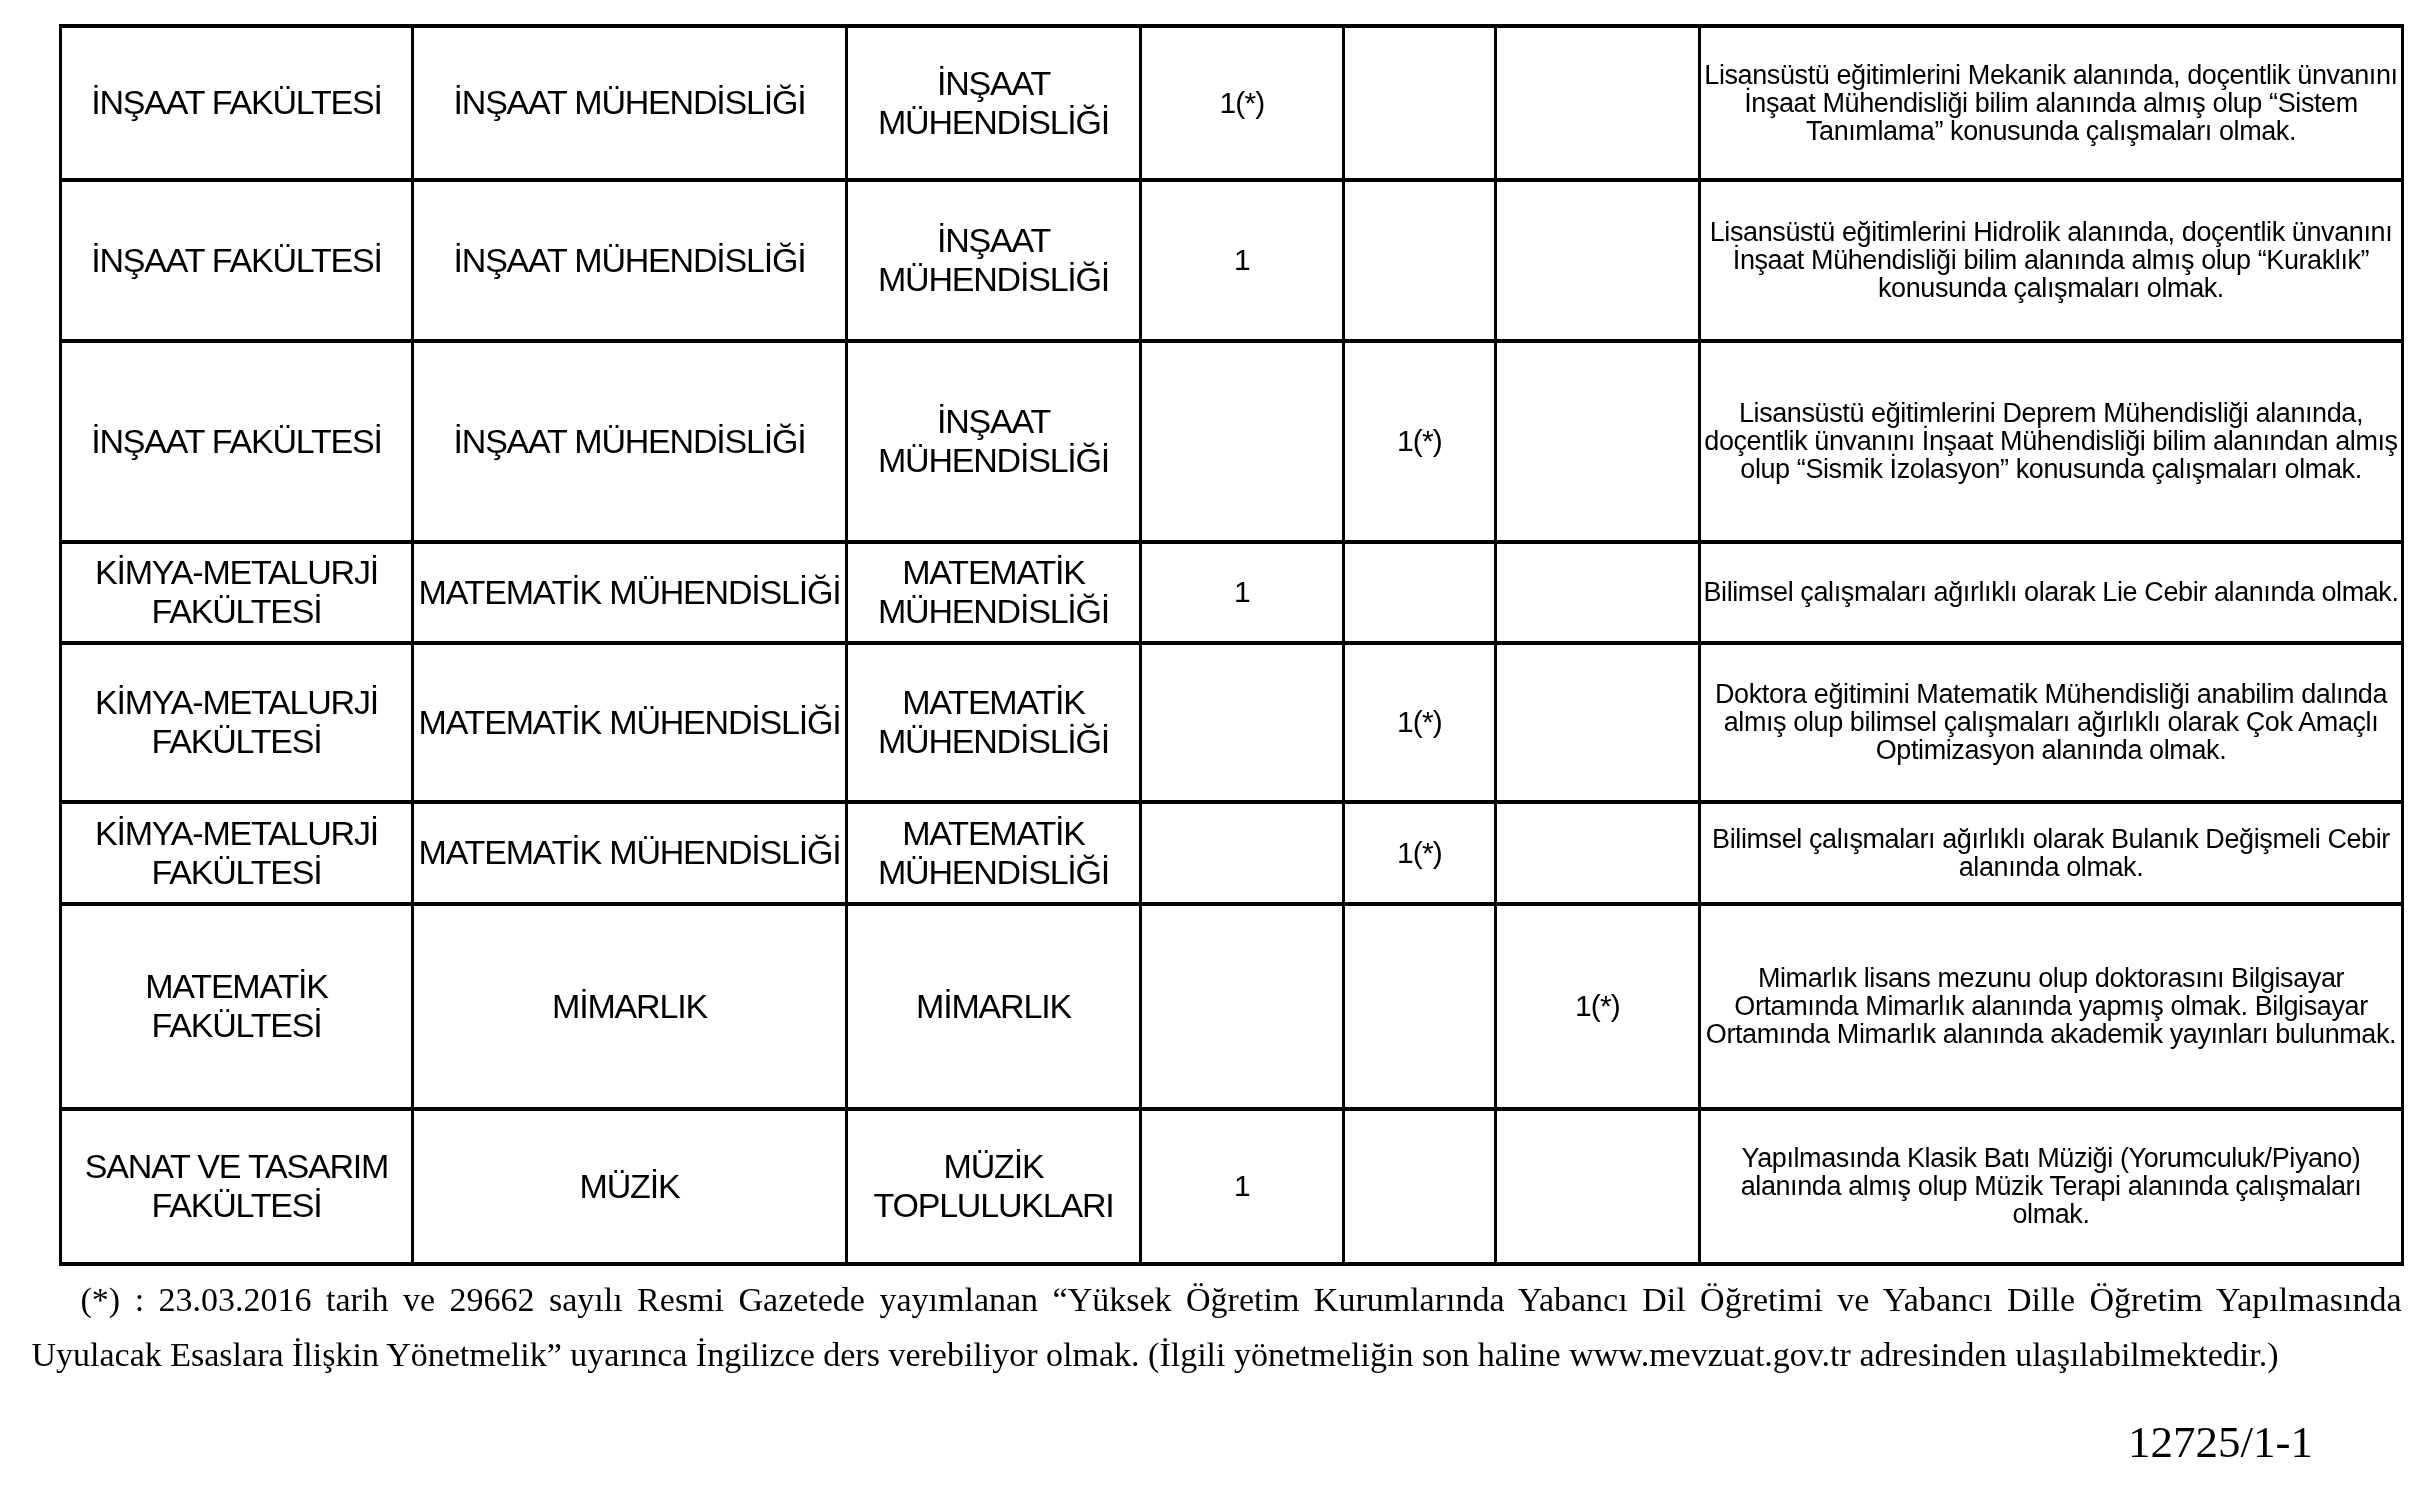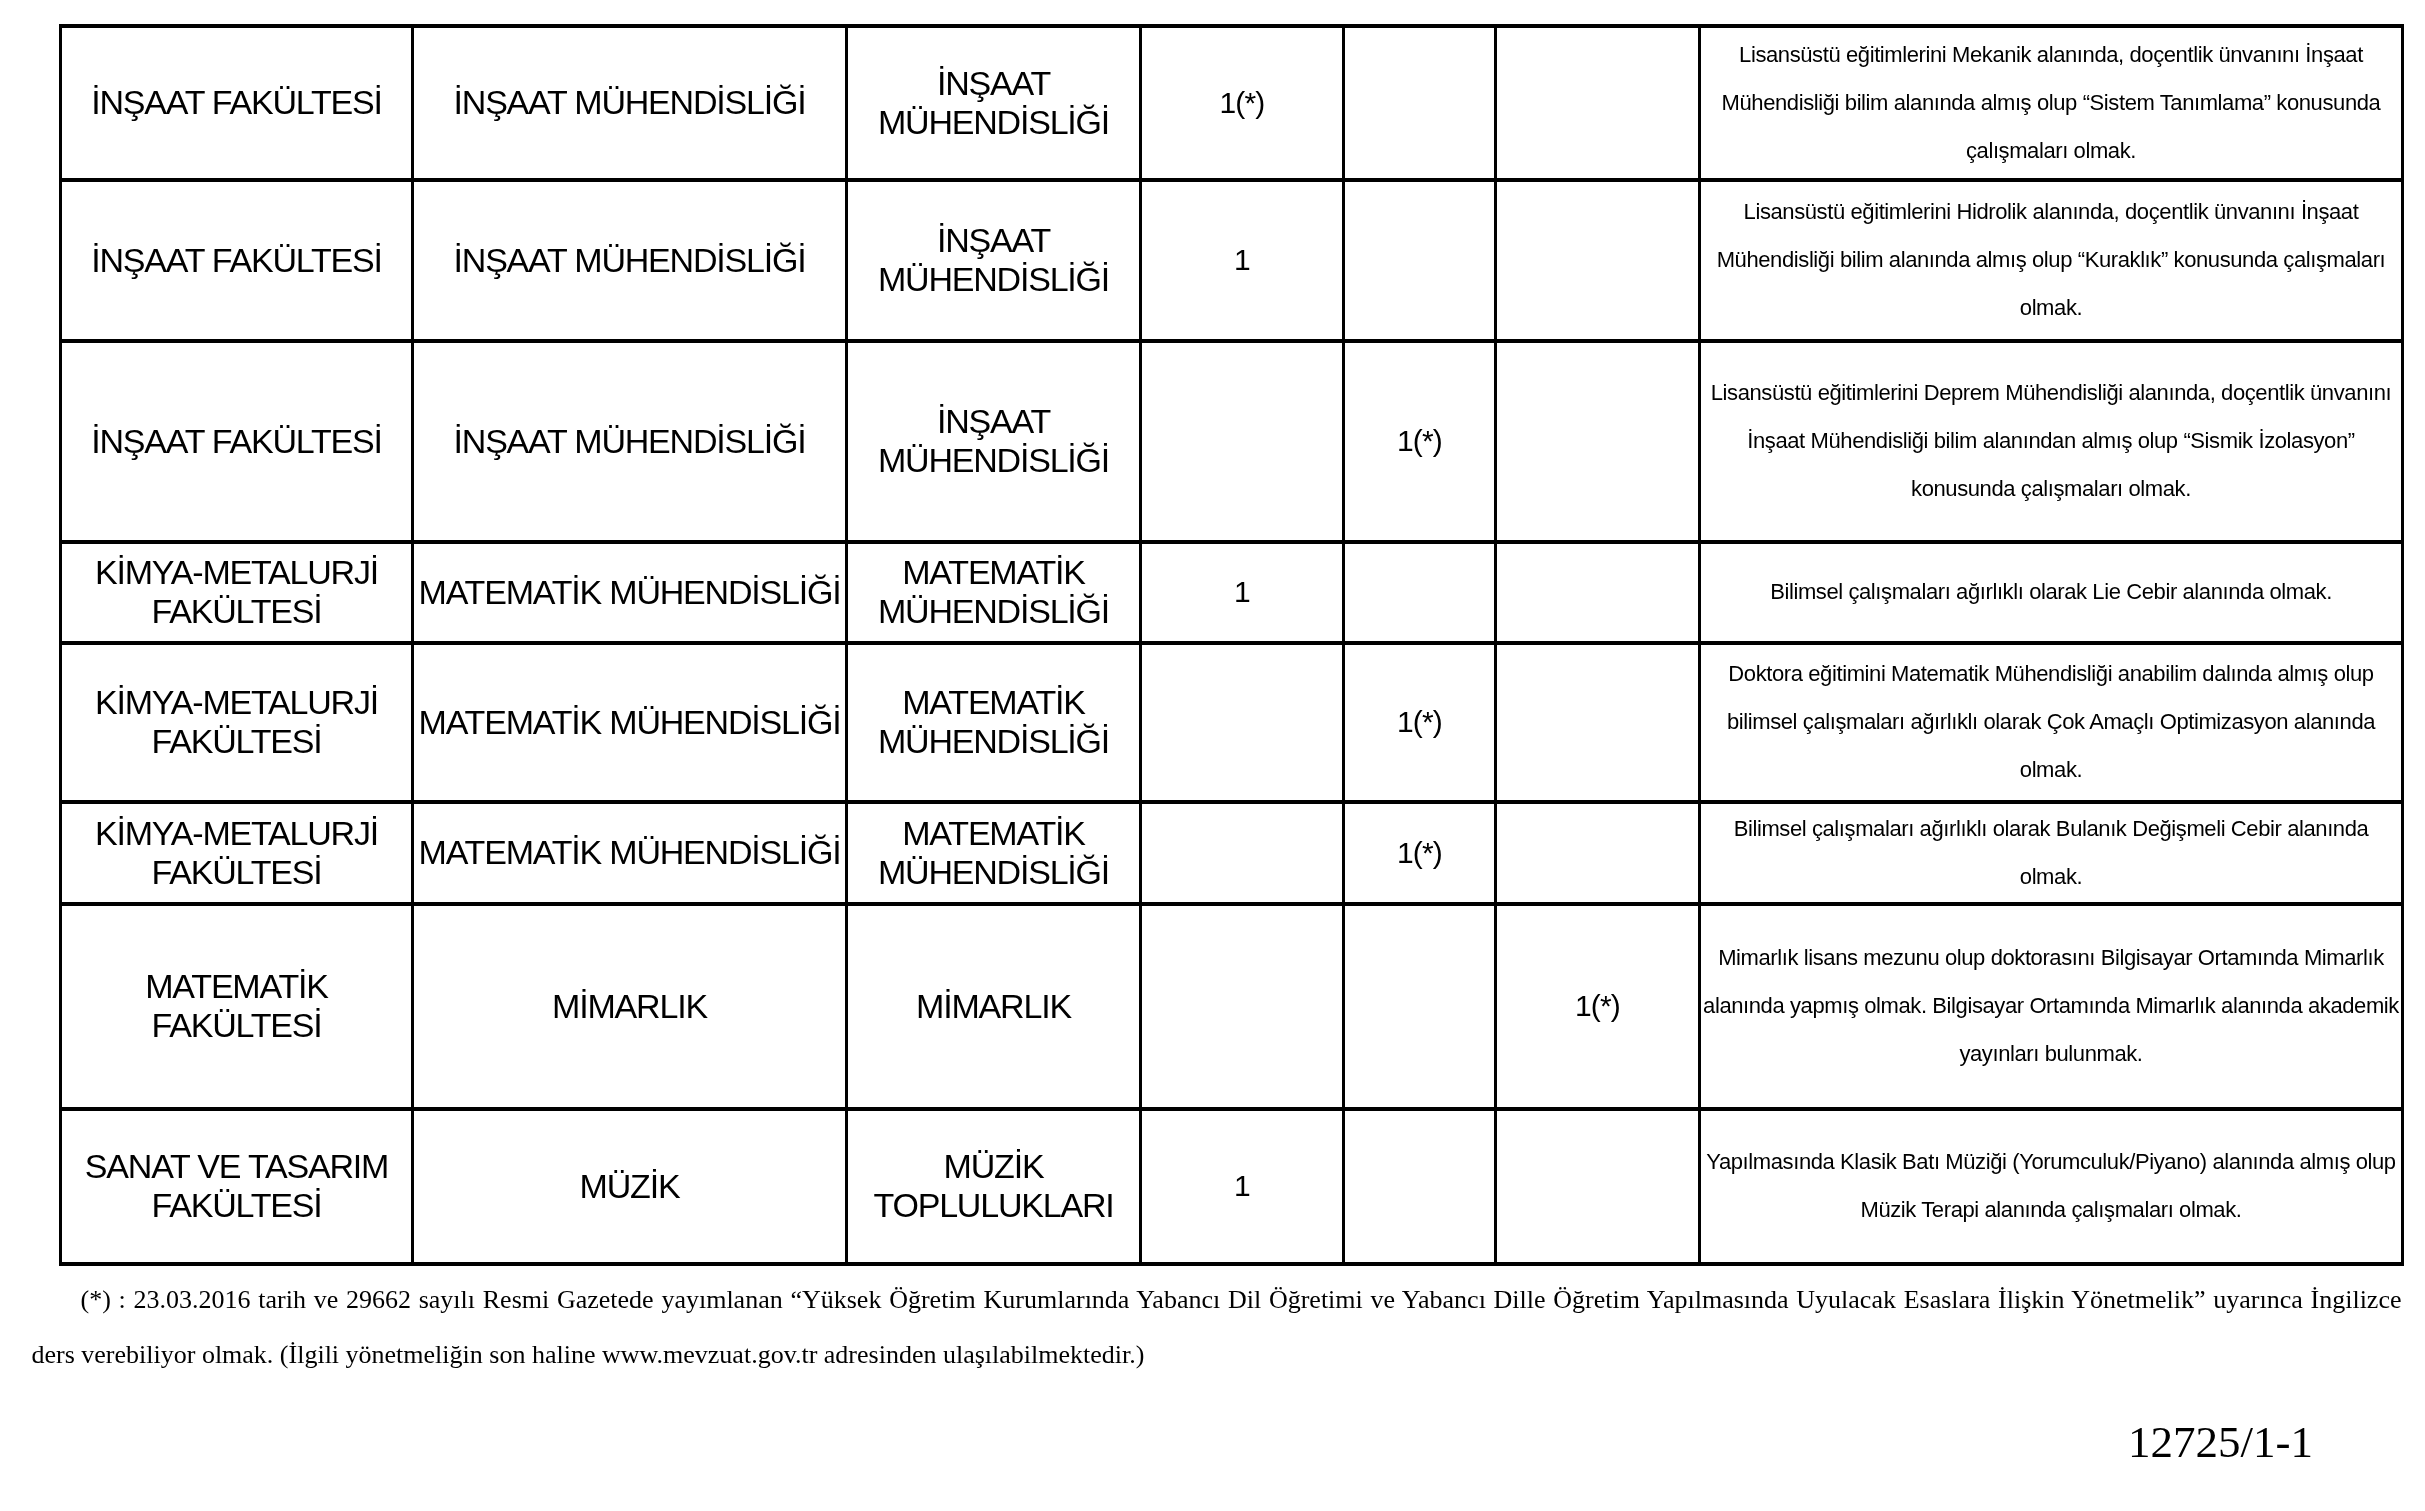--- a/index.html
+++ b/index.html
@@ -37,33 +37,33 @@
     font-size: 34px;
     letter-spacing: -1.2px;
     line-height: 39px;
     white-space: pre-line;
   }
   td.c-num {
     font-size: 30px;
     letter-spacing: -0.8px;
   }
   td.c-req {
-    font-size: 22px;
+    font-size: 27px;
     letter-spacing: -0.4px;
-    line-height: 48px;
+    line-height: 28px;
     text-align: justify;
     padding: 3.1px 7.9px 3.1px 9.4px;
   }
   .footnote {
     position: absolute;
     left: 31.5px;
     top: 1272px;
     width: 2370px;
     font-family: "Liberation Serif", serif;
-    font-size: 26px;
+    font-size: 34px;
     line-height: 55px;
     text-align: justify;
     text-indent: 49px;
   }
   .doc-number {
     position: absolute;
     top: 1416px;
     right: 113px;
     font-family: Liberation Serif, serif;
     font-size: 45px;

